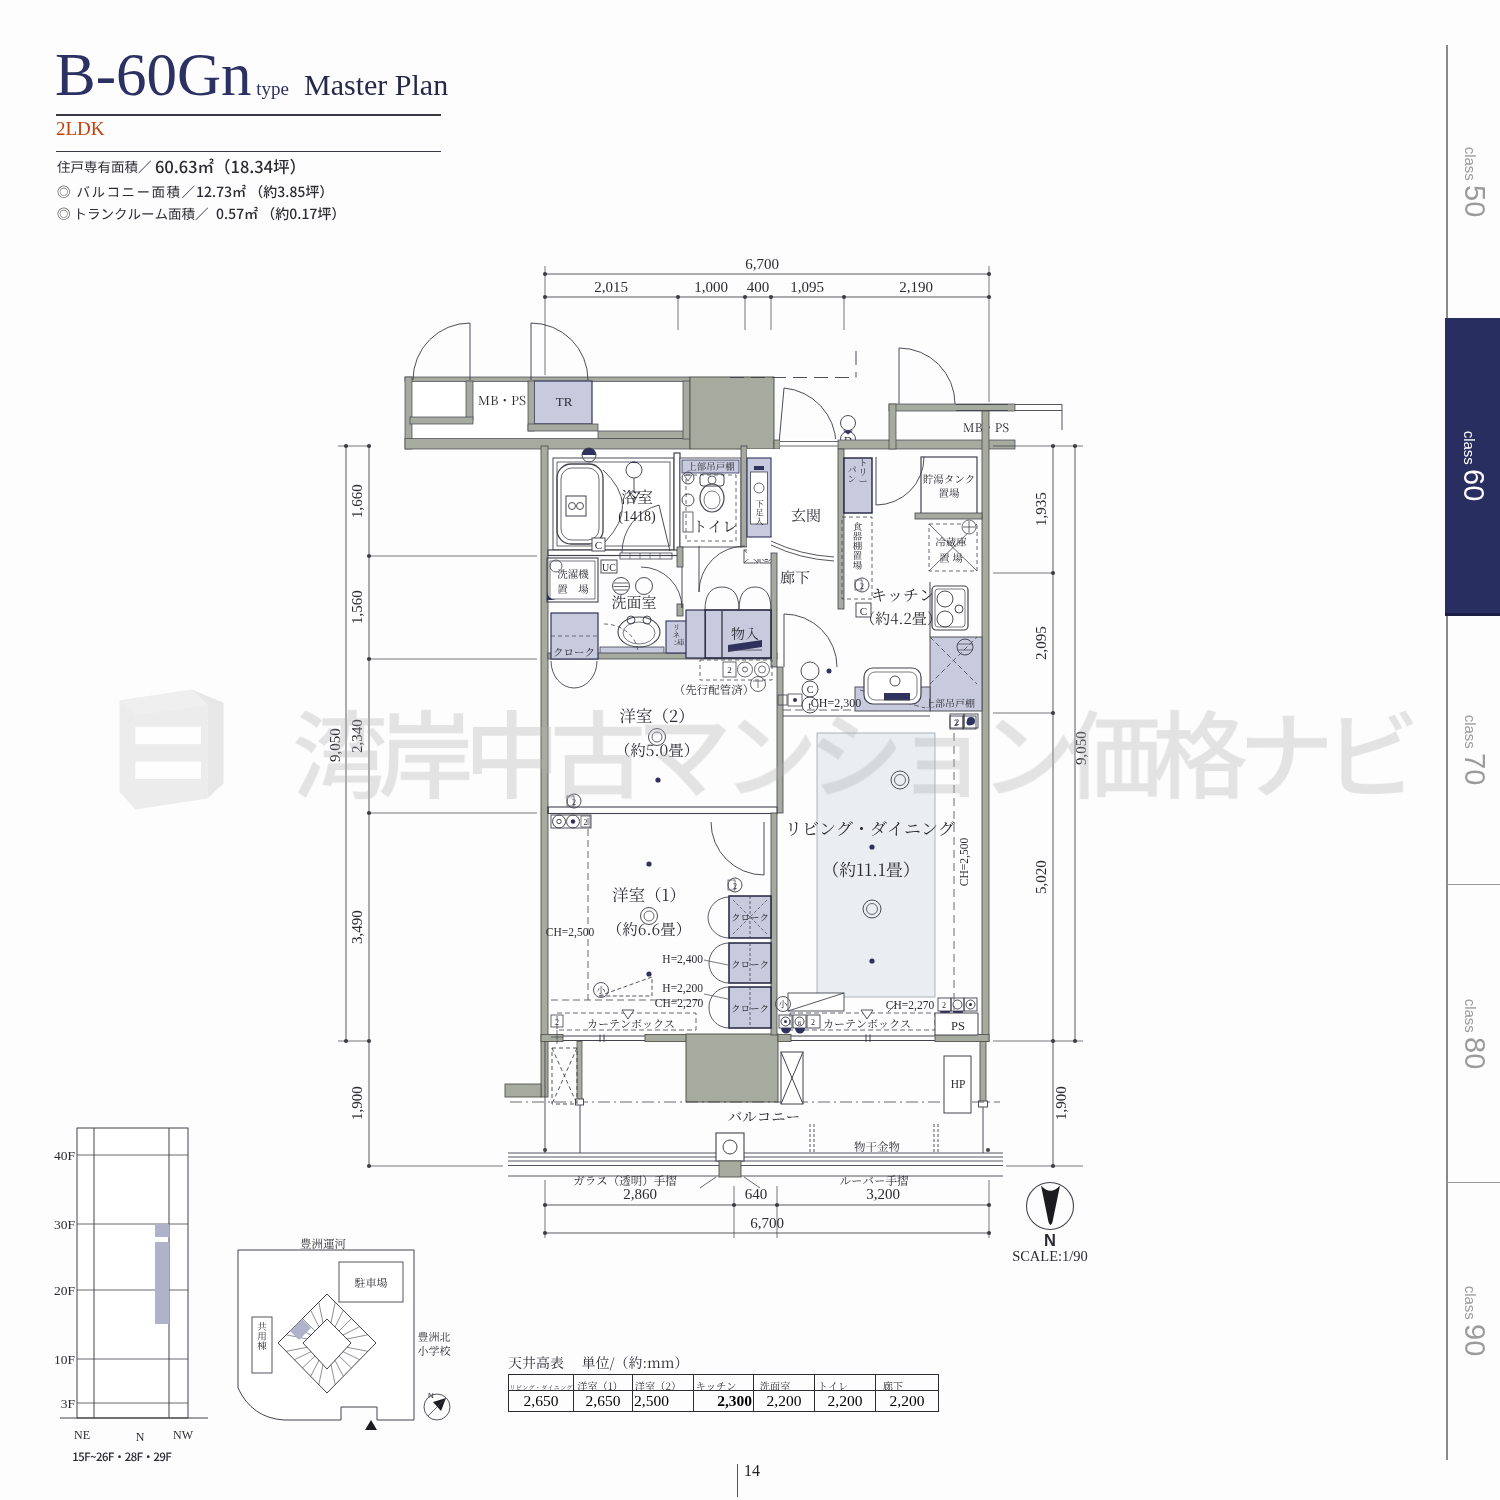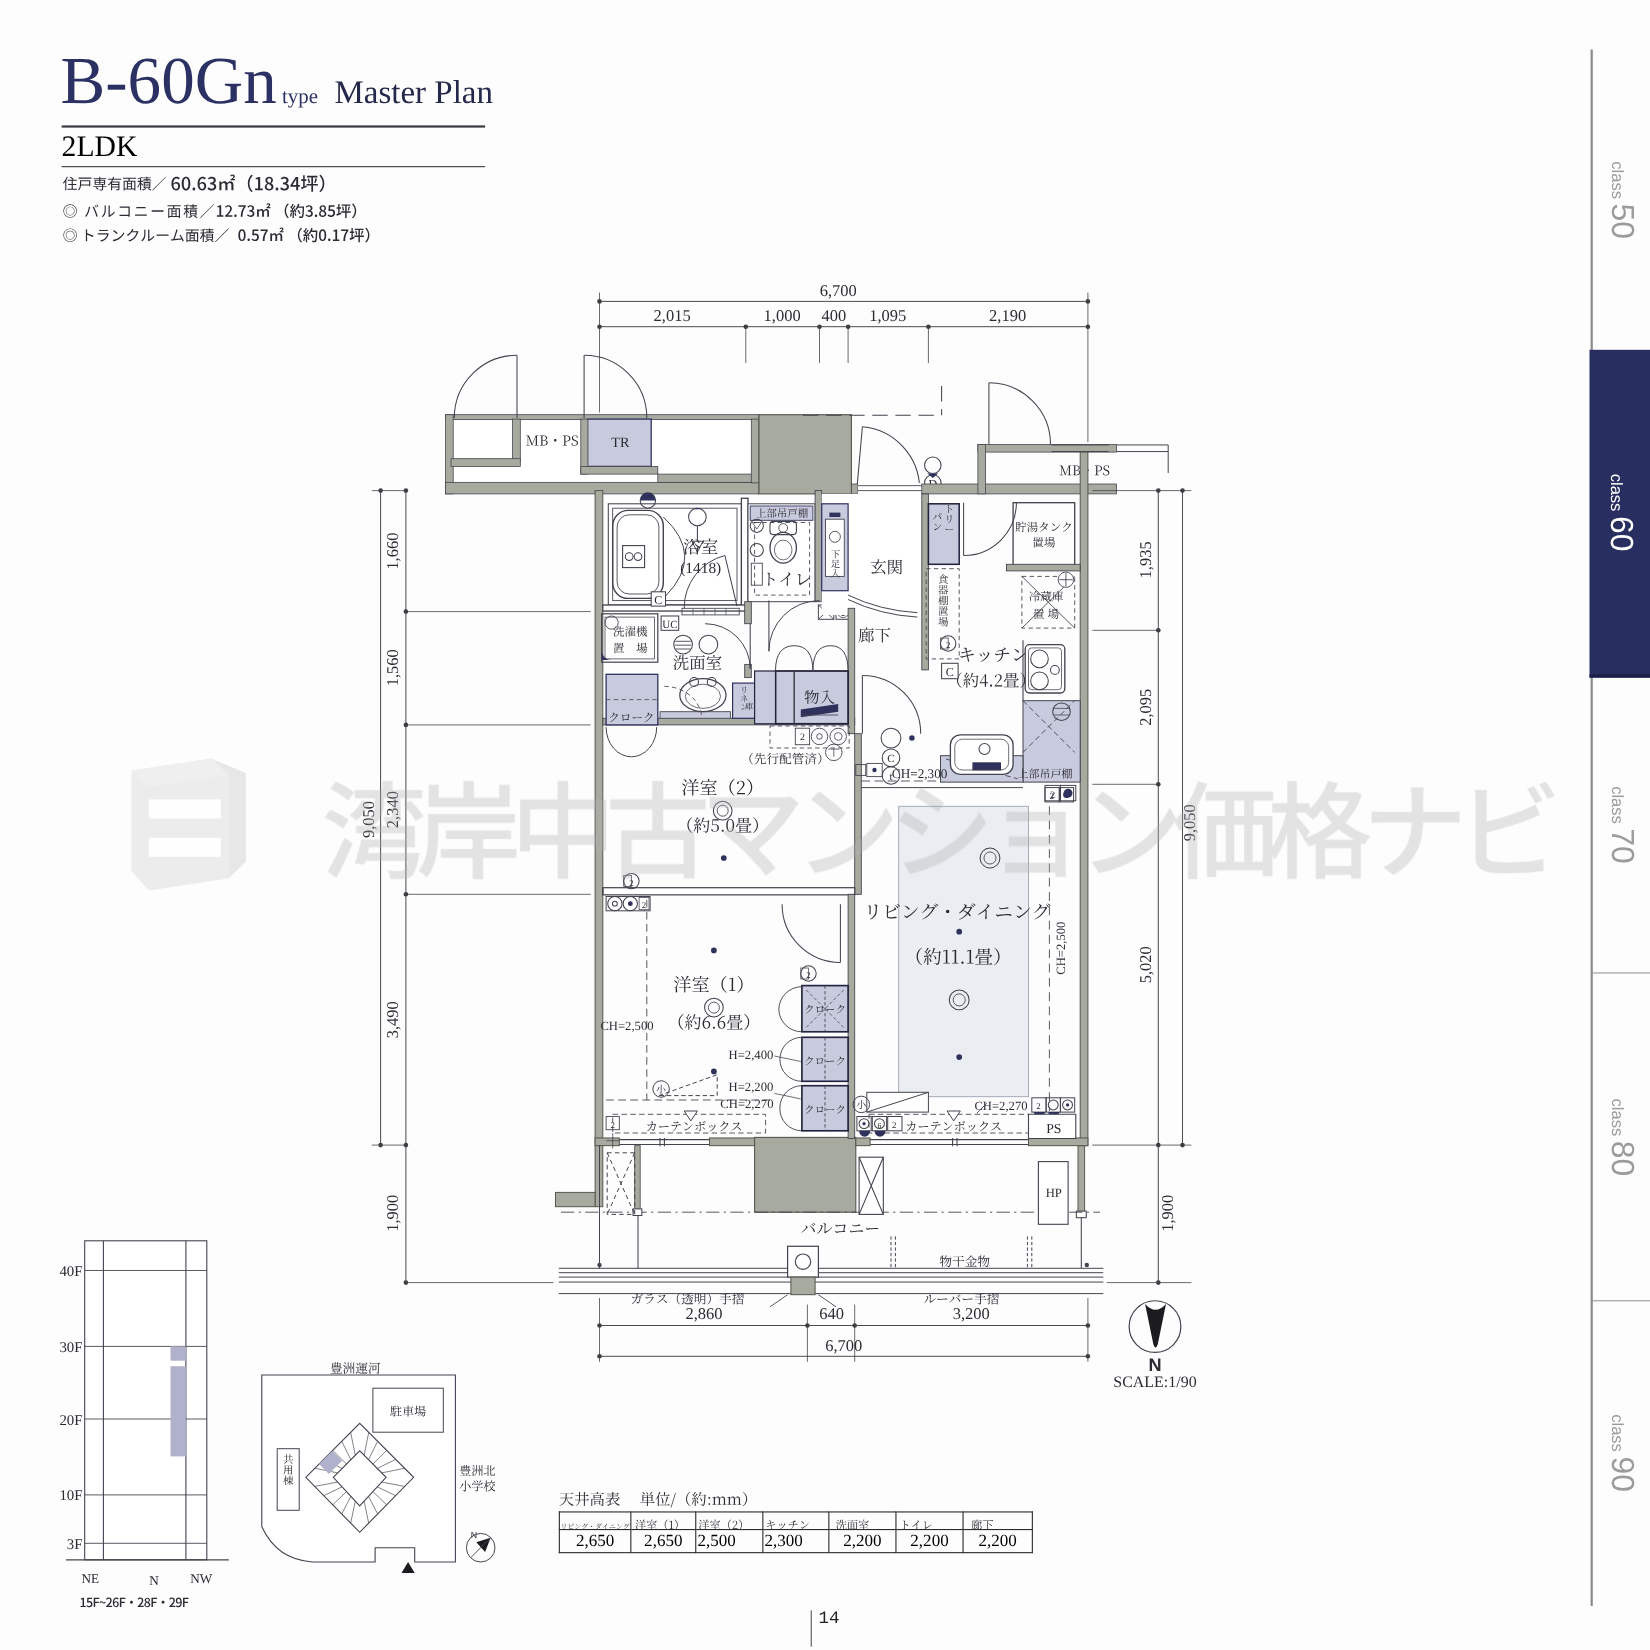--- a/index.html
+++ b/index.html
@@ -11,21 +11,21 @@
 </style></head>
 <body>
 <div id="page">
 
 <div class="abs" style="left:55px;top:40px;width:700px;height:70px;color:#2b3163;white-space:nowrap;">
   <span style="font-size:61px;letter-spacing:0px;">B-60Gn</span><span style="font-size:19px;"> type</span><span style="font-size:30px;color:#24284a;">&nbsp;&nbsp;Master Plan</span>
 </div>
 
 <div class="abs" style="left:56px;top:114px;width:385px;height:1.6px;background:#3a3a42;"></div>
 
-<div class="abs" style="left:56px;top:118px;font-size:27px;color:#000000;text-align:right;">2LDK</div>
+<div class="abs" style="left:56px;top:118px;font-size:19px;color:#c2410c;text-align:right;">2LDK</div>
 
 <div class="abs" style="left:56px;top:151px;width:385px;height:1.4px;background:#3a3a42;"></div>
 
 <div class="abs" style="left:1446px;top:45px;width:1.5px;height:1415px;background:#8a8a8a;"></div>
 
 <div class="abs sans" style="left:1447px;top:45px;width:53px;height:273px;">
  <div style="position:absolute;left:50%;top:50%;transform:translate(-50%,-50%) rotate(90deg);white-space:nowrap;color:#9b9b9b;font-size:15px;">class <span style="font-size:29px;">50</span></div>
 </div>
 
 <div class="abs sans" style="left:1445px;top:318px;width:55px;height:295px;background:#292e60;border-bottom:3px solid #1b1f47;">
@@ -1370,24 +1370,24 @@
 <td style="border:1px solid #2a2a30;width:58px;"></td>
 <td style="border:1px solid #2a2a30;width:57px;"></td>
 <td style="border:1px solid #2a2a30;width:58px;"></td>
 <td style="border:1px solid #2a2a30;width:58px;"></td>
 <td style="border:1px solid #2a2a30;width:60px;"></td>
 </tr>
 <tr style="height:15px;">
 <td style="border:1px solid #2a2a30;font-size:15.5px;text-align:center;">2,650</td>
 <td style="border:1px solid #2a2a30;font-size:15.5px;text-align:center;">2,650</td>
 <td style="border:1px solid #2a2a30;font-size:15.5px;">2,500</td>
-<td style="border:1px solid #2a2a30;font-size:15.5px;text-align:left;">2,300</td>
+<td style="border:1px solid #2a2a30;font-size:15.5px;text-align:right;font-weight:bold;">2,300</td>
 <td style="border:1px solid #2a2a30;font-size:15.5px;text-align:center;">2,200</td>
 <td style="border:1px solid #2a2a30;font-size:15.5px;text-align:center;">2,200</td>
 <td style="border:1px solid #2a2a30;font-size:15.5px;text-align:center;">2,200</td>
 </tr>
         </tbody>
       </table>
     </div>
 
 <div class="abs" style="left:737px;top:1464px;width:1px;height:33px;background:#555;"></div>
 
-<div class="abs" style="left:744px;top:1462px;font-size:16px;color:#222;font-family:Liberation Mono, monospace;">14</div>
+<div class="abs" style="left:744px;top:1462px;font-size:16px;color:#222;">14</div>
 </div>
 </body></html>

